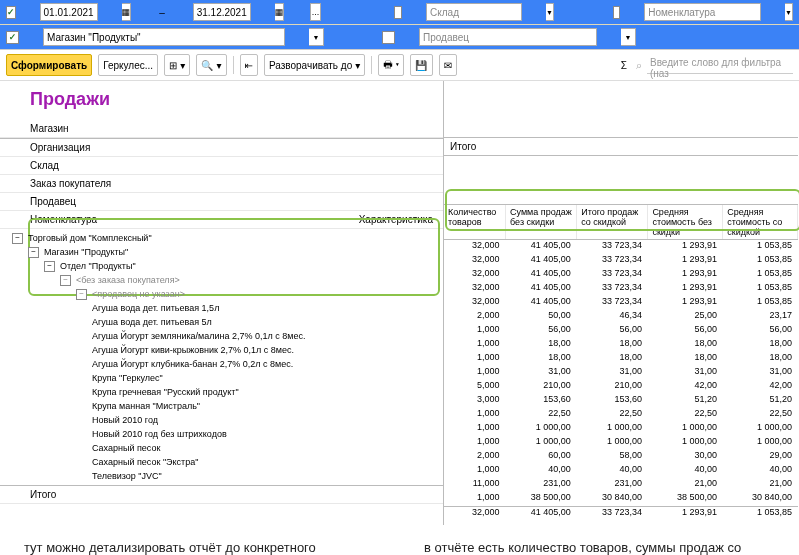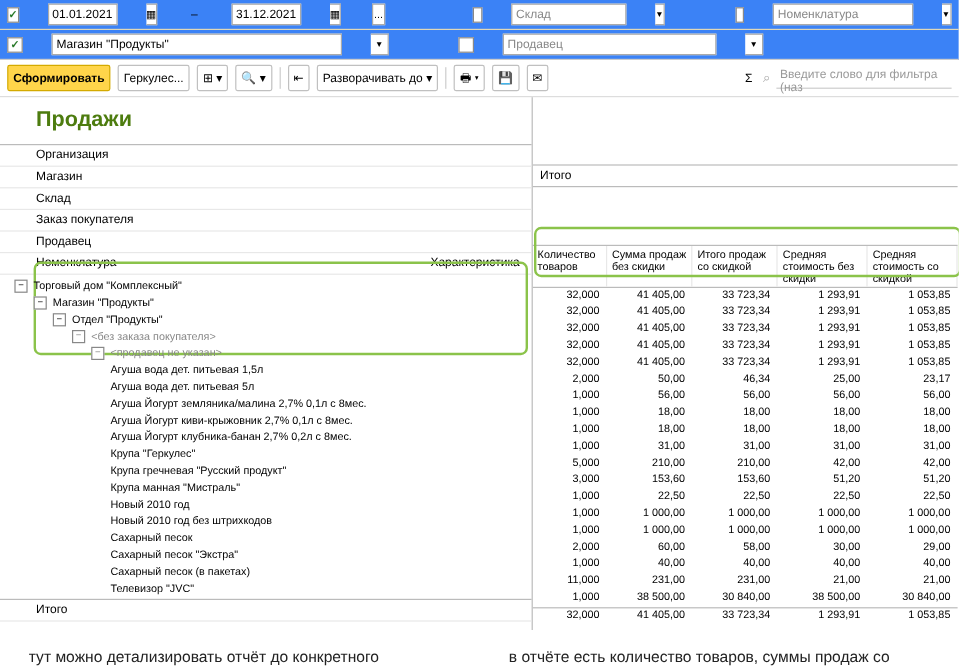--- a/index.html
+++ b/index.html
@@ -14,21 +14,21 @@
 .dd-ar{width:14px;height:16px;border:1px solid #aaa;border-left:none;background:#fff;display:flex;align-items:center;justify-content:center;font-size:7px}
 .toolbar{padding:4px 6px;display:flex;gap:6px;align-items:center;border-bottom:1px solid #ddd}
 .btn{height:20px;border:1px solid #c0c0c0;background:#fff;padding:0 4px;font-size:10px;display:inline-flex;align-items:center;gap:3px;cursor:pointer;border-radius:2px}
 .btn.primary{background:#ffd54a;border-color:#d4aa00;font-weight:bold}
 .sep{width:1px;height:18px;background:#ccc}
 .search-box{margin-left:auto;display:flex;align-items:center}
 .search-ic{width:16px;height:16px;display:flex;align-items:center;justify-content:center;color:#aaa;font-size:11px}
 .search-in{width:140px;height:16px;border:none;border-bottom:1px solid #ccc;font-size:10px;color:#999;padding:0 3px}
 .report{display:flex}
 .left-pane{width:443px;border-right:1px solid #bbb}
-.title{font-size:18px;color:#4d7c0f;font-weight:bold;padding:8px 0 10px 30px}
+.title{font-size:18px;color:#a21caf;font-weight:bold;padding:8px 0 10px 30px}
 .lbl{padding:3px 4px 3px 30px;border-bottom:1px solid #e8e8e8;font-size:10px}
 .lbl.hdr{border-top:1px solid #bbb}
 .lbl.dual{display:flex;justify-content:space-between;padding-right:10px}
 .tree{padding:2px 0 2px 8px}
 .tree-row{display:flex;align-items:center;font-size:9px;height:14px;position:relative;padding-left:20px}
 .tog{width:9px;height:9px;border:1px solid #888;background:#fff;display:inline-flex;align-items:center;justify-content:center;font-size:8px;line-height:8px;margin-right:4px;position:absolute}
 .ind1{padding-left:36px}.ind2{padding-left:52px}.ind3{padding-left:68px}.ind4{padding-left:84px}
 .hilite{border:2px solid #8bc34a;border-radius:6px;position:absolute}
 .hl1{left:28px;top:137px;width:408px;height:74px}
 .hl2{left:445px;top:108px;width:352px;height:38px}
@@ -95,22 +95,22 @@
     <span class="search-in">Введите слово для фильтра (наз</span>
   </div>
 </div>
 
 <div class="report rel">
   <div class="hilite hl1"></div>
   <div class="hilite hl2"></div>
 
   <div class="left-pane">
     <div class="title">Продажи</div>
+    <div class="lbl">Магазин</div>
     <div class="lbl hdr">Организация</div>
-    <div class="lbl">Магазин</div>
     <div class="lbl">Склад</div>
     <div class="lbl">Заказ покупателя</div>
     <div class="lbl">Продавец</div>
     <div class="lbl dual">
       <span>Номенклатура</span>
       <span>Характеристика</span>
     </div>
     <div class="tree">
       <div class="tree-row">
           <span class="tog" style="left:4px">−</span>
@@ -162,23 +162,20 @@
       <div class="tree-row ind4">
           <span>Новый 2010 год без штрихкодов</span>
         </div>
       <div class="tree-row ind4">
           <span>Сахарный песок</span>
         </div>
       <div class="tree-row ind4">
           <span>Сахарный песок "Экстра"</span>
         </div>
       <div class="tree-row ind4">
-          <span>Сахарный песок (в пакетах)</span>
-        </div>
-      <div class="tree-row ind4">
           <span>Телевизор "JVC"</span>
         </div>
     </div>
     <div class="lbl hdr" style="padding-left:30px">Итого</div>
   </div>
 
   <div class="right-pane">
     <div class="itogo">Итого</div>
     <div class="it-spacer"></div>
     <div class="col-hdr">

